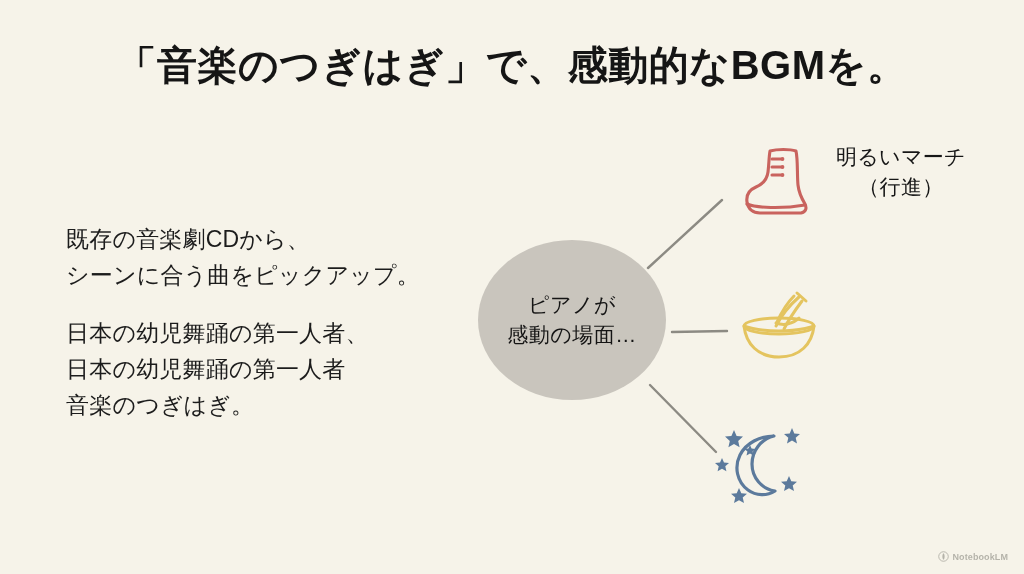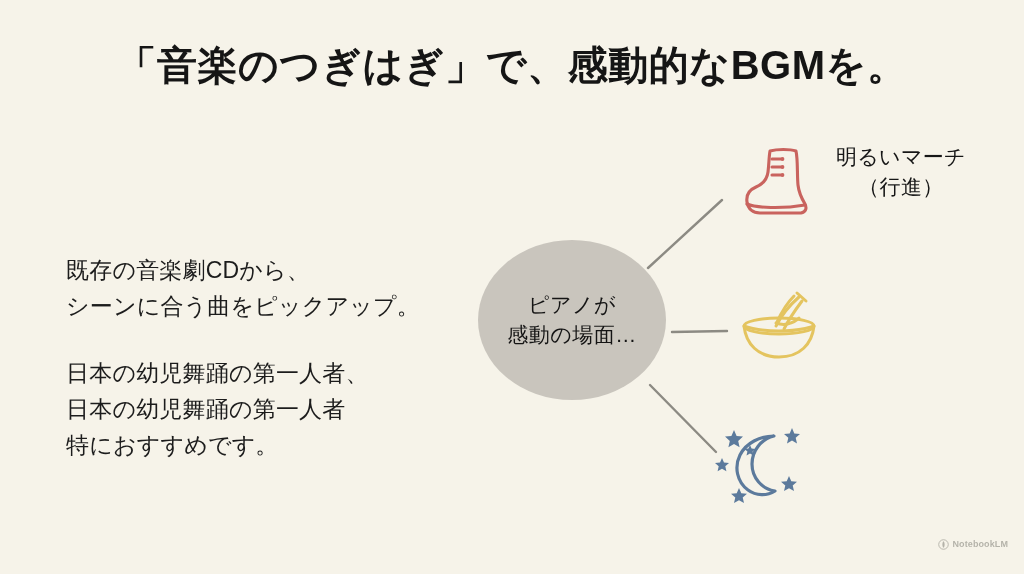--- a/index.html
+++ b/index.html
@@ -45,23 +45,23 @@
     left: 66px;
     top: 222px;
     width: 420px;
   }
   .para {
     font-size: 23px;
     line-height: 1.56;
     font-weight: 500;
     color: #1C1C1C;
     letter-spacing: 0.2px;
-    margin-top: 31px;
   }
   .para + .para {
+    margin-top: 22px;
   }
   .para .ln {
     display: block;
     white-space: nowrap;
   }
 
   
   .center-circle {
     position: absolute;
     left: 478px;
@@ -126,23 +126,23 @@
   #item-march { left: 736px; top: 142px; }
   #item-cooking { left: 736px; top: 282px; }
   #item-waltz { left: 712px; top: 418px; }
 
   #item-waltz .item-icon { width: 96px; height: 90px; }
 
   
   .watermark {
     position: absolute;
     right: 16px;
-    bottom: 24px;
-    display: flex;
-    align-items: flex-start;
+    bottom: 12px;
+    display: flex;
+    align-items: center;
     gap: 4px;
     opacity: 0.42;
   }
   .watermark .wm-text {
     font-size: 9px;
     font-weight: 700;
     letter-spacing: 0.1px;
     color: #5A5A52;
   }
   .watermark .wm-mark {
@@ -161,21 +161,21 @@
   <div class="left-copy">
 
     <div class="para">
       <span class="ln">既存の音楽劇CDから、</span>
       <span class="ln">シーンに合う曲をピックアップ。</span>
     </div>
 
     <div class="para">
       <span class="ln">日本の幼児舞踊の第一人者、</span>
       <span class="ln">日本の幼児舞踊の第一人者</span>
-      <span class="ln">特におすすめです。</span>
+      <span class="ln">音楽のつぎはぎ。</span>
     </div>
 
   </div>
 
   <svg class="connectors" viewBox="0 0 1024 574">
     <line x1="648" y1="268" x2="722" y2="200" stroke="#8C8A83" stroke-width="2.4" stroke-linecap="round"></line>
     <line x1="672" y1="332" x2="727" y2="331" stroke="#8C8A83" stroke-width="2.4" stroke-linecap="round"></line>
     <line x1="650" y1="385" x2="716" y2="452" stroke="#8C8A83" stroke-width="2.4" stroke-linecap="round"></line>
   </svg>
 

